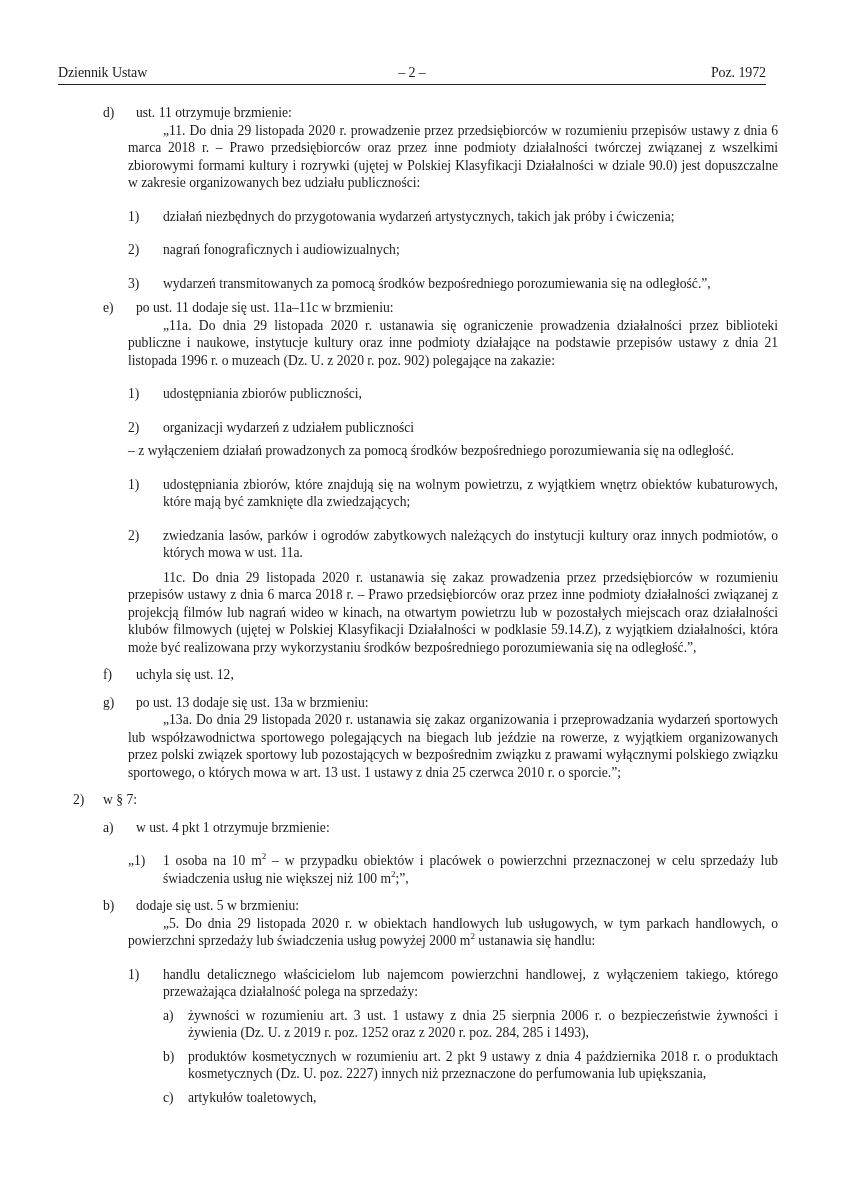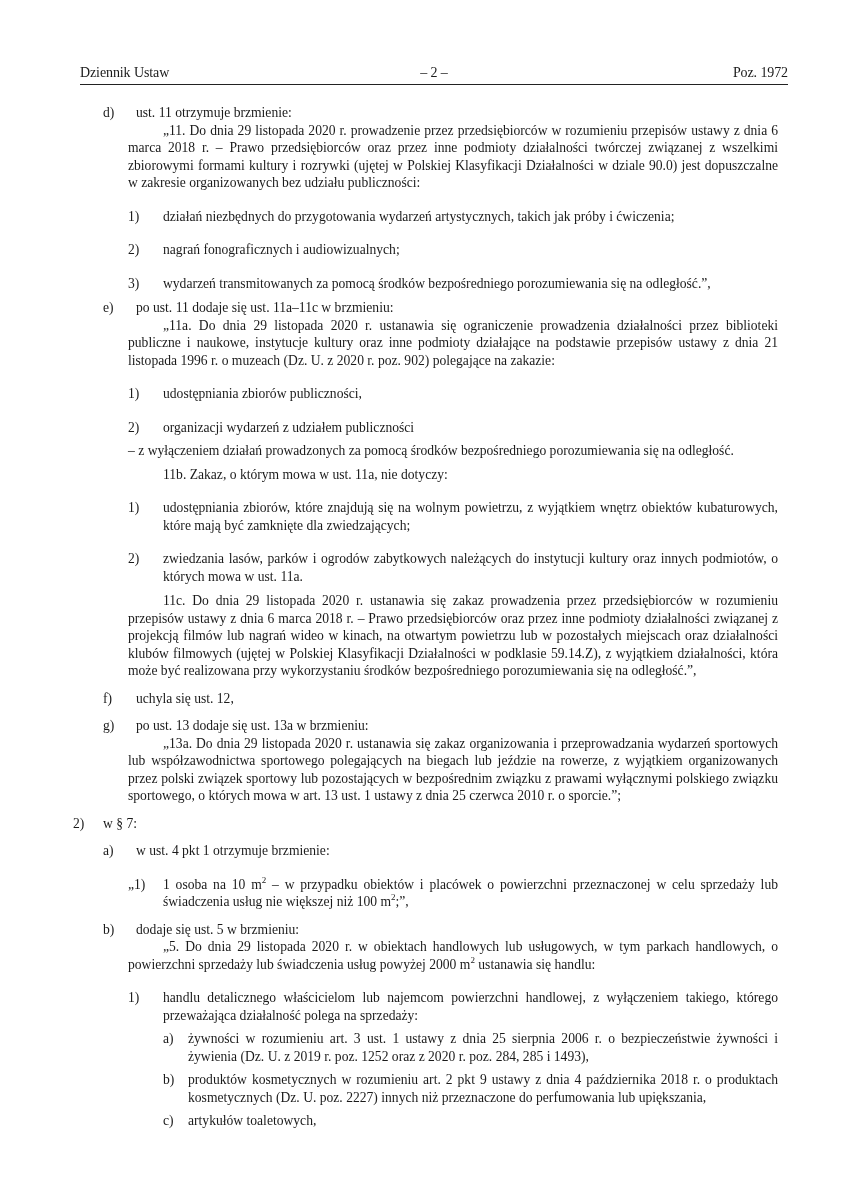--- a/index.html
+++ b/index.html
@@ -4,21 +4,21 @@
   <style>
     html, body { margin: 0; padding: 0; background: #ffffff; }
     body {
       width: 848px; height: 1200px; position: relative; overflow: hidden;
       font-family: "Liberation Serif", "DejaVu Serif", serif;
       color: #1a1a1a;
       font-size: 13.6px;
       line-height: 17.5px;
     }
     .page-header {
-      position: absolute; left: 80px; top: 40px; width: 708px; height: 44px;
+      position: absolute; left: 58px; top: 40px; width: 708px; height: 44px;
       border-bottom: 1.6px solid #222;
     }
     .page-header span { position: absolute; top: 24px; font-size: 14px; letter-spacing: -0.1px; }
     .hdr-left { left: 0; }
     .hdr-center { left: 0; right: 0; text-align: center; }
     .hdr-right { right: 0; }
 
     .content { position: absolute; left: 0; top: 94px; width: 848px; }
 
     .para { position: relative; text-align: justify; margin: 0; }
@@ -77,21 +77,20 @@
   <p class="para quote">„11a. Do dnia 29 listopada 2020 r. ustanawia się ograniczenie prowadzenia działalności przez biblioteki publiczne i naukowe, instytucje kultury oraz inne podmioty działające na podstawie przepisów ustawy z dnia 21 listopada 1996 r. o muzeach (Dz. U. z 2020 r. poz. 902) polegające na zakazie:</p>
   <div class="row q-item">
     <span class="num">1)</span>
     <span class="txt">udostępniania zbiorów publiczności,</span>
   </div>
   <div class="row q-item">
     <span class="num">2)</span>
     <span class="txt">organizacji wydarzeń z udziałem publiczności</span>
   </div>
   <p class="para quote-noindent">– z wyłączeniem działań prowadzonych za pomocą środków bezpośredniego porozumiewania się na odległość.</p>
-  <p class="para quote" style="margin-top:6px">11b. Zakaz, o którym mowa w ust. 11a, nie dotyczy:</p>
   <div class="row q-item">
     <span class="num">1)</span>
     <span class="txt">udostępniania zbiorów, które znajdują się na wolnym powietrzu, z wyjątkiem wnętrz obiektów kubaturowych, które mają być zamknięte dla zwiedzających;</span>
   </div>
   <div class="row q-item">
     <span class="num">2)</span>
     <span class="txt">zwiedzania lasów, parków i ogrodów zabytkowych należących do instytucji kultury oraz innych podmiotów, o których mowa w ust. 11a.</span>
   </div>
   <p class="para quote" style="margin-top:7px">11c. Do dnia 29 listopada 2020 r. ustanawia się zakaz prowadzenia przez przedsiębiorców w rozumieniu przepisów ustawy z dnia 6 marca 2018 r. – Prawo przedsiębiorców oraz przez inne podmioty działalności związanej z projekcją filmów lub nagrań wideo w kinach, na otwartym powietrzu lub w pozostałych miejscach oraz działalności klubów filmowych (ujętej w Polskiej Klasyfikacji Działalności w podklasie 59.14.Z), z wyjątkiem działalności, która może być realizowana przy wykorzystaniu środków bezpośredniego porozumiewania się na odległość.”,</p>
 

